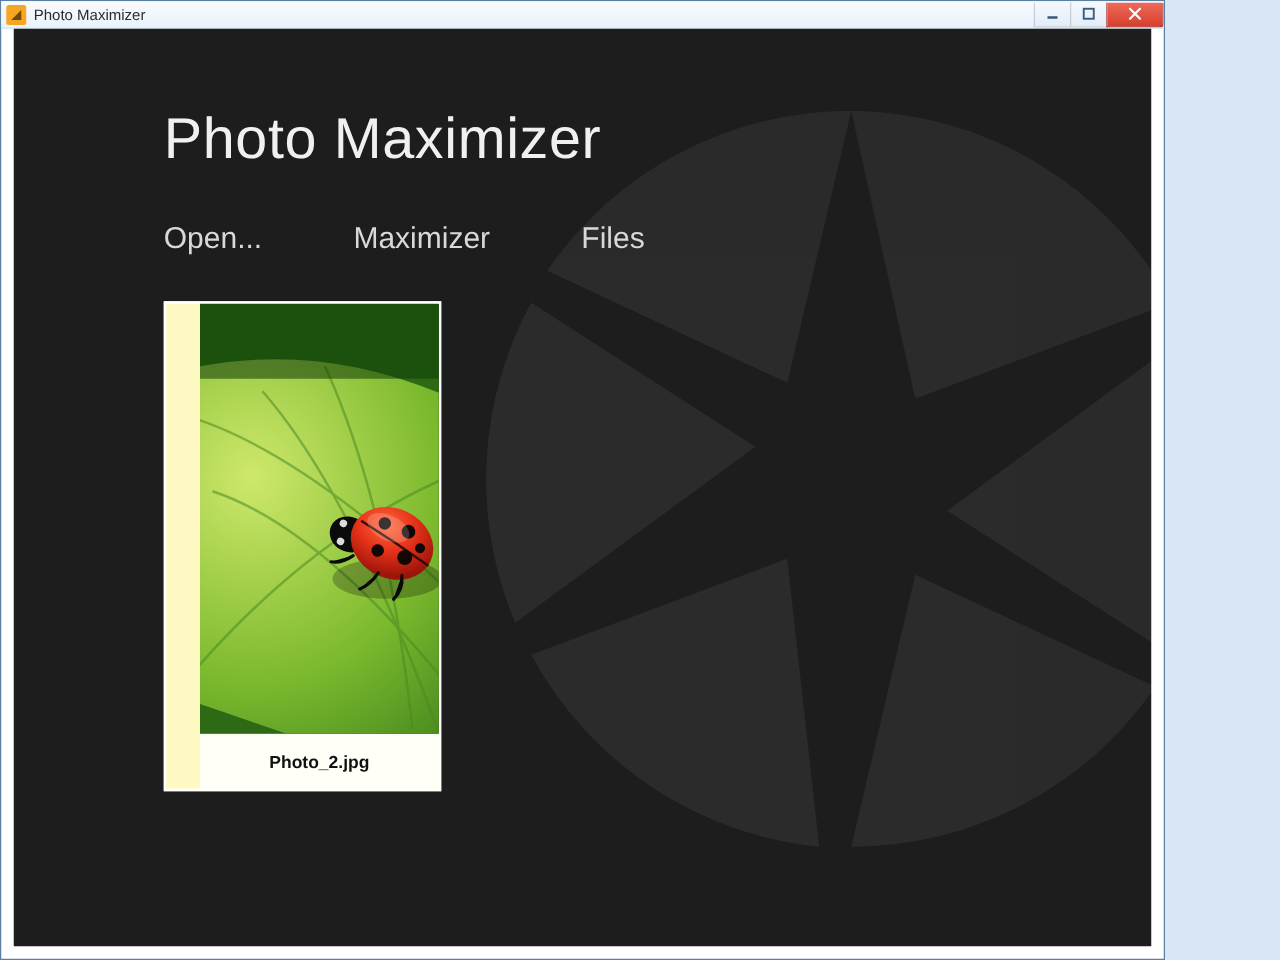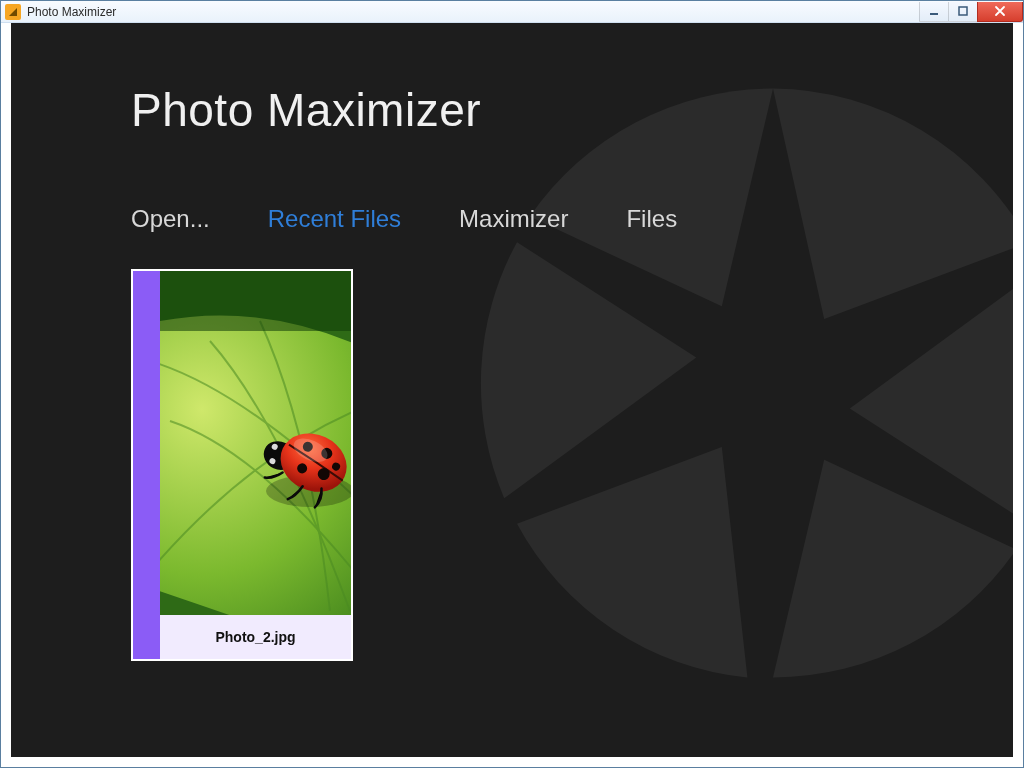--- a/index.html
+++ b/index.html
@@ -1,21 +1,21 @@
 <!DOCTYPE html>
 <html><head>
 <meta charset="utf-8">
 <style>
   * { box-sizing: border-box; margin: 0; padding: 0; }
   html, body { width: 1024px; height: 768px; overflow: hidden; font-family: "Segoe UI", Arial, sans-serif; }
   body { background: #d9e7f5; }
 
   
   .window {
-    position: absolute; left: 0; top: 0; width: 1024px; height: 768px;
+    position: absolute; left: 0; top: 0; width: 932px; height: 768px;
     border: 1px solid #5a7fa0; background: #fff;
     box-shadow: 0 0 0 1px rgba(255,255,255,.4) inset;
   }
   .titlebar {
     height: 22px; display: flex; align-items: center; justify-content: space-between;
     background: linear-gradient(#f8fbff,#e9f2fb);
     border-bottom: 1px solid #cfdff0;
     padding-left: 4px;
   }
   .titlebar .left { display: flex; align-items: center; gap: 6px; }
@@ -47,29 +47,29 @@
 
   
   .aperture {
     position: absolute; right: -80px; top: 40px; width: 640px; height: 640px;
     opacity: .06; pointer-events: none;
   }
 
   .content { position: relative; padding: 60px 0 0 120px; color: #e8e8e8; }
   .app-title { font-size: 46px; font-weight: 300; letter-spacing: .5px; color: #f0f0f0; }
 
-  .nav { margin-top: 68px; display: flex; gap: 58px; }
+  .nav { margin-top: 40px; display: flex; gap: 73px; }
   .nav a {
     font-size: 24px; font-weight: 300; color: #d8d8d8; text-decoration: none; cursor: pointer;
   }
   .nav a.active { color: #2f7ed8; }
 
   .gallery { margin-top: 36px; display: flex; gap: 30px; }
   .thumb {
-    width: 222px; border: 2px solid #fff; background: #8b5cf6; cursor: pointer;
+    width: 222px; border: 2px solid #fff; background: #fef9c3; cursor: pointer;
     display: flex; flex-direction: column; padding-left: 27px;
   }
   .thumb .img {
     width: 100%; height: 344px; background: #3b7d1a; position: relative; overflow: hidden;
   }
   .thumb .caption {
     height: 44px; display: flex; align-items: center; justify-content: center;
     background: rgba(255,255,255,.88); color: #111; font-size: 14px; font-weight: 600;
   }
 
@@ -119,21 +119,20 @@
         <path d="M8 68 A46 46 0 0 1 10 28 L38 46 Z"></path>
         <path d="M12 24 A46 46 0 0 1 50 4 L42 38 Z"></path>
       </g>
     </svg>
 
     <div class="content">
       <div class="app-title">Photo Maximizer</div>
 
       <nav class="nav">
         <a>Open...</a>
-        <a class="active">Recent Files</a>
         <a>Maximizer</a>
         <a>Files</a>
       </nav>
 
       <div class="gallery">
         <div class="thumb">
           <div class="img">
             <svg viewBox="0 0 222 344" width="222" height="344" preserveAspectRatio="xMidYMid slice">
               <defs>
                 <radialGradient id="leafHi" cx="30%" cy="25%" r="80%">

